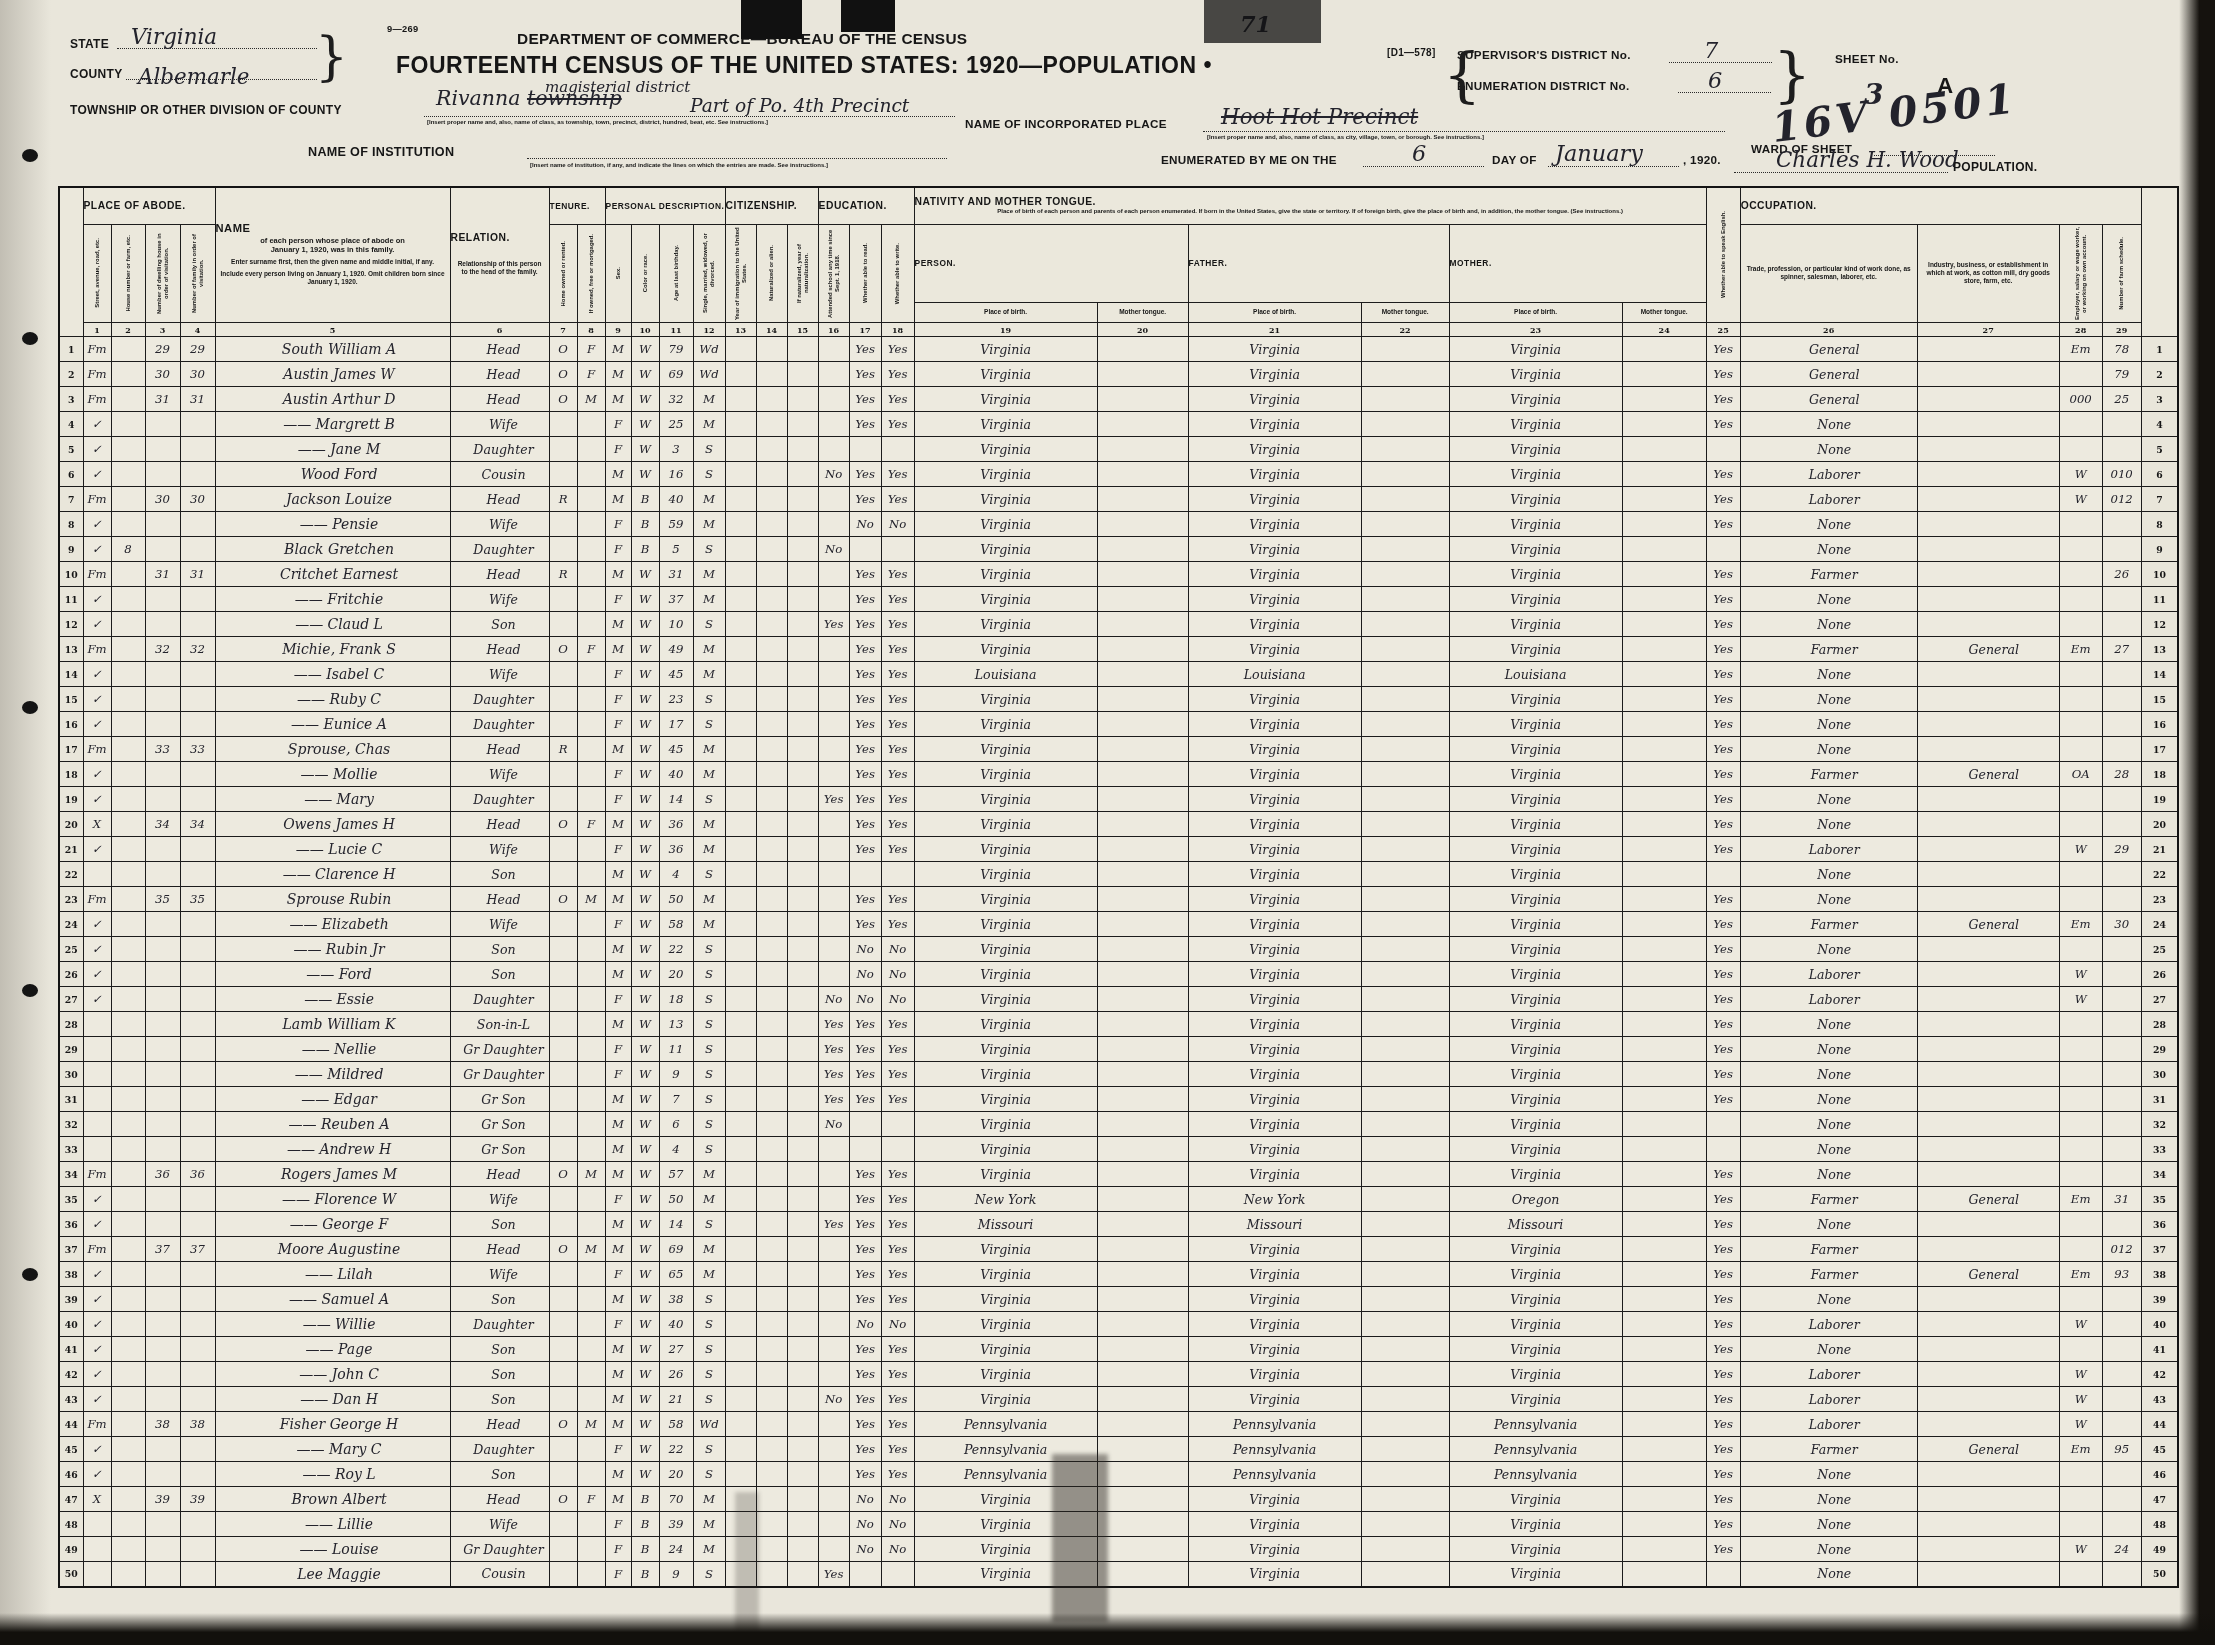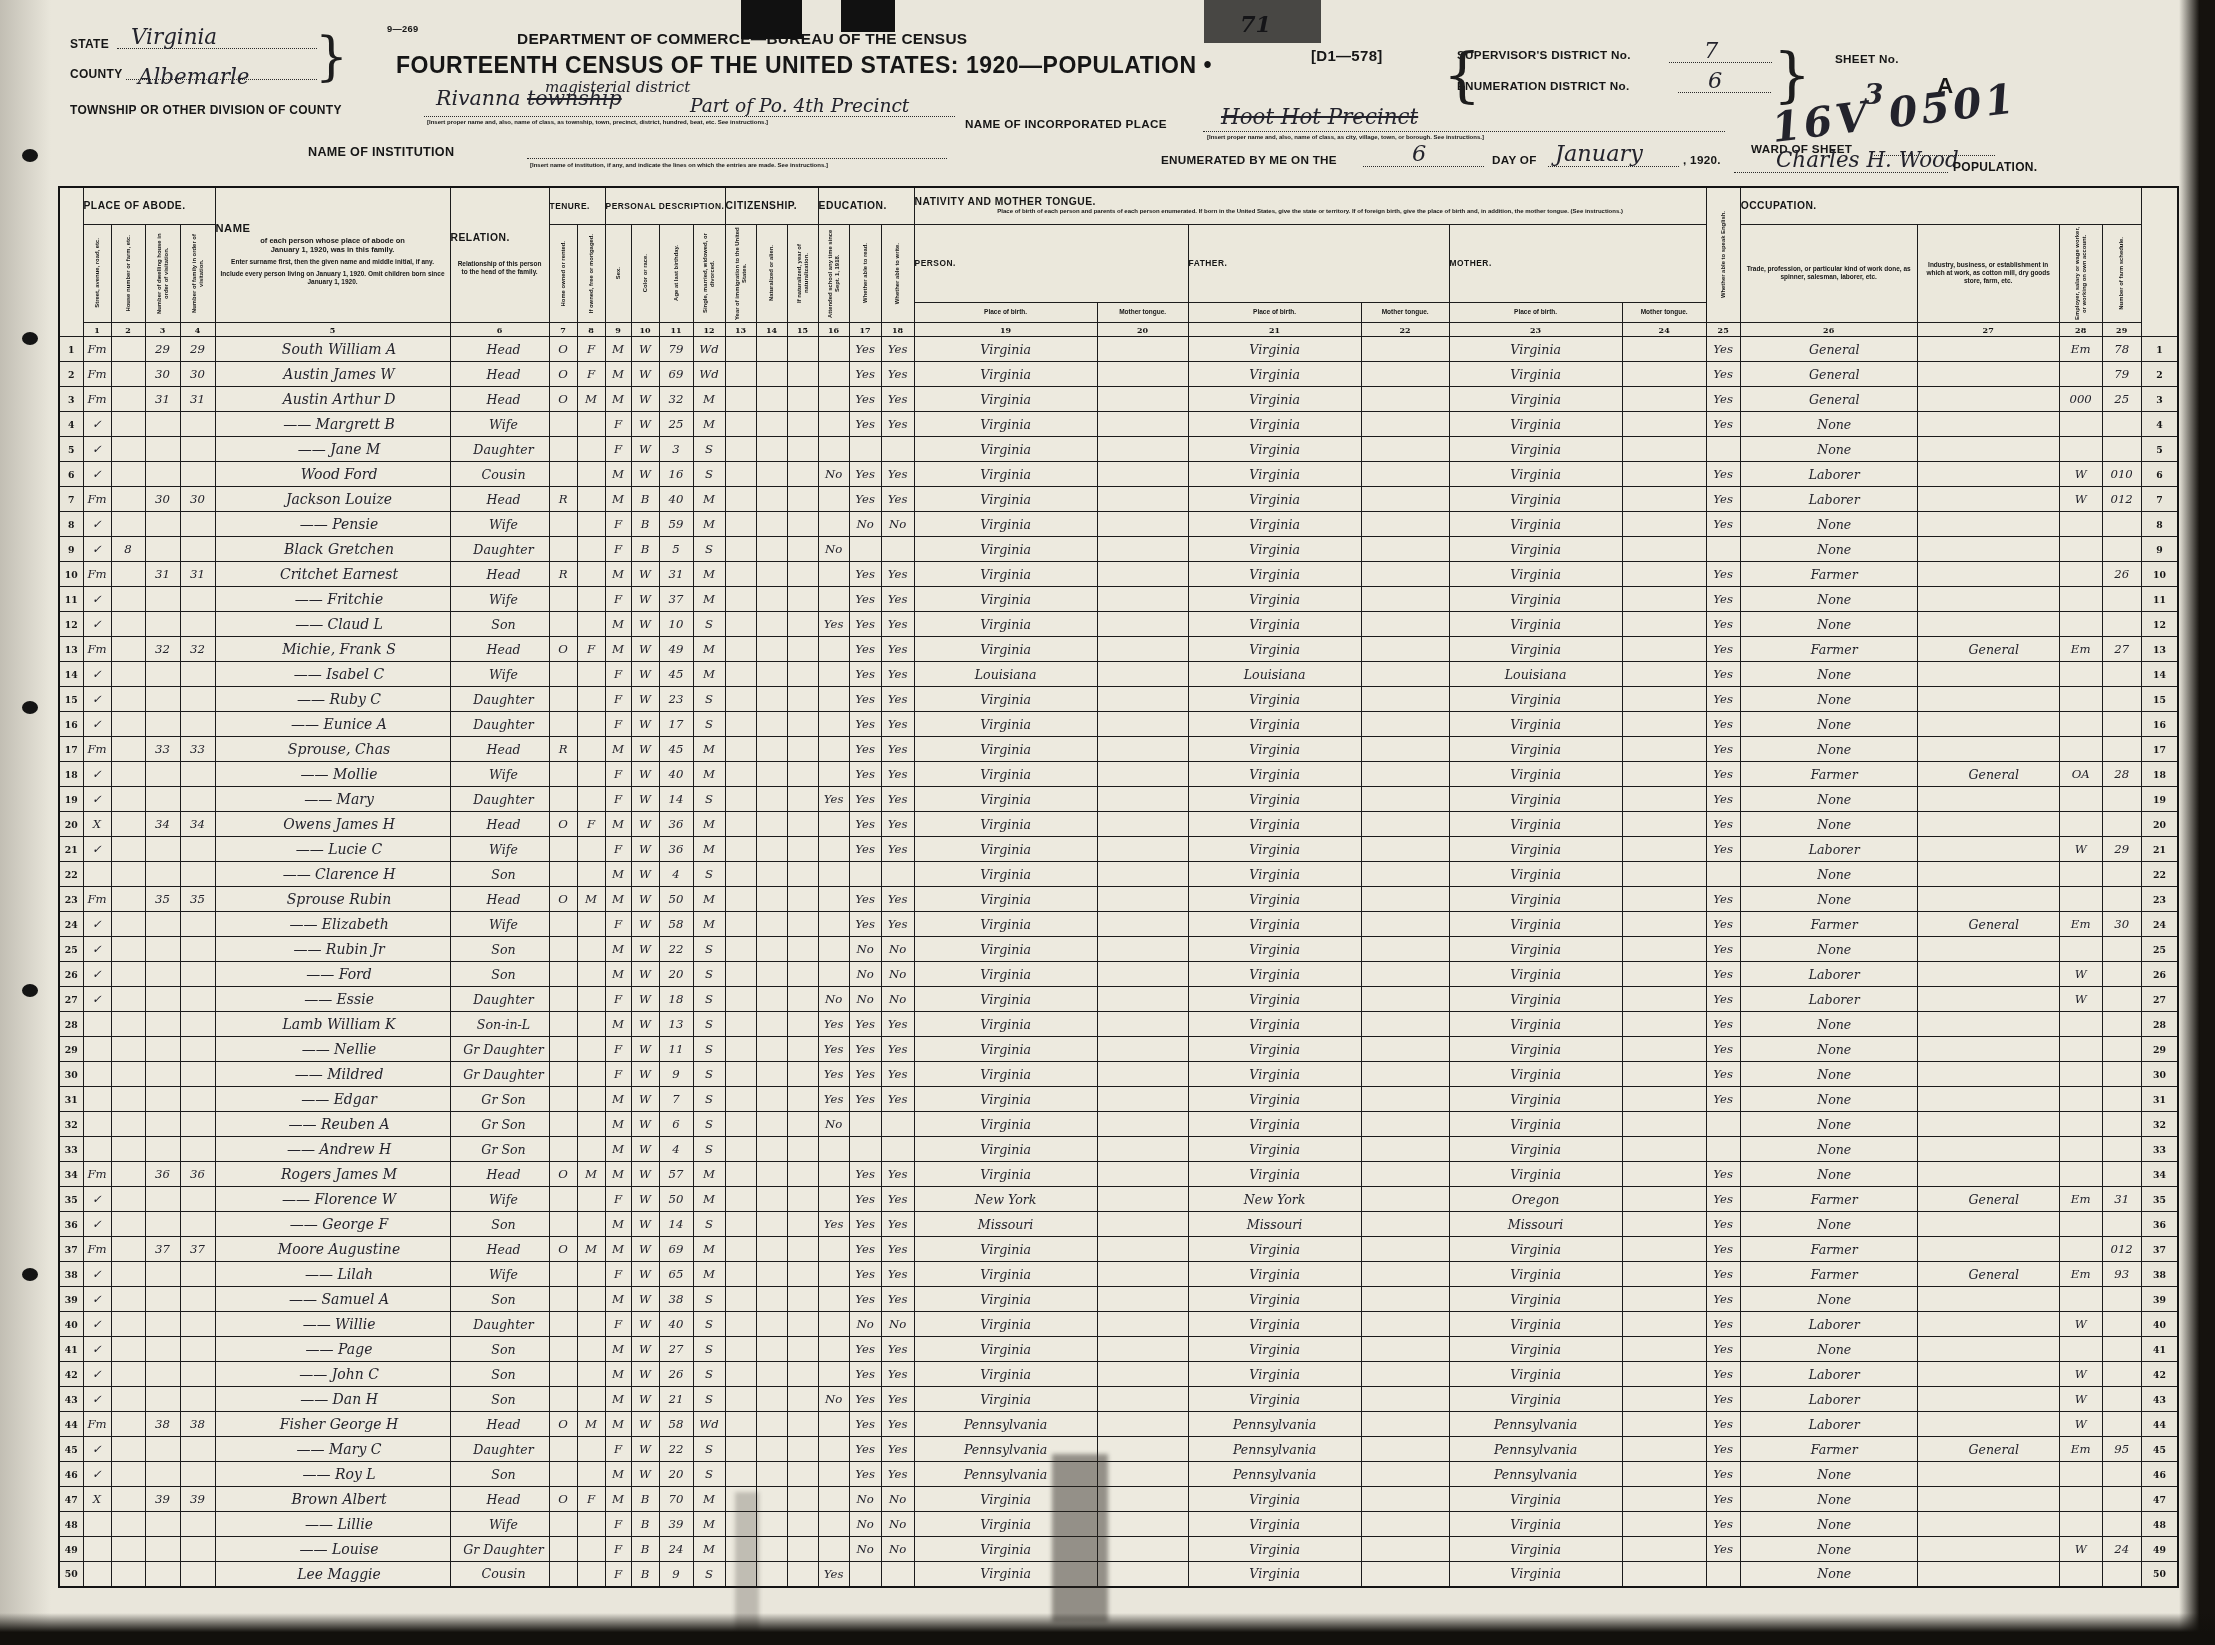--- a/index.html
+++ b/index.html
@@ -61,21 +61,21 @@
 <div class="smudge" style="left:1052px;top:1454px;width:56px;height:168px;"></div>
 <div class="smudge" style="left:735px;top:1492px;width:24px;height:140px;opacity:.5;"></div>
 <div class="hole" style="top:149px;"></div>
 <div class="hole" style="top:332px;"></div>
 <div class="hole" style="top:701px;"></div>
 <div class="hole" style="top:984px;"></div>
 <div class="hole" style="top:1268px;"></div>
 
 <div class="pos" style="left:387px;top:24px;font-size:9.3px;"><span class="lbl">9—269</span></div>
 <div class="pos hw" style="left:1240px;top:11.2px;font-size:22.4px;font-weight:bold;"><span>71</span></div>
-<div class="pos" style="left:1311px;top:47px;font-size:15px;"><span class="lbl">[D1—578]</span></div>
+<div class="pos" style="left:1387px;top:47px;font-size:10px;"><span class="lbl">[D1—578]</span></div>
 
 <div class="pos lbl" style="left:70px;top:37px;font-size:12px;"><span>STATE</span></div>
 <div class="pos dots" style="left:117px;top:48px;width:200px;"></div>
 <div class="pos hw" style="left:131px;top:24px;font-size:21.4px;"><span>Virginia</span></div>
 
 <div class="pos lbl" style="left:70px;top:67px;font-size:12px;"><span>COUNTY</span></div>
 <div class="pos dots" style="left:126px;top:79px;width:191px;"></div>
 <div class="pos hw" style="left:138px;top:64px;font-size:21.4px;"><span>Albemarle</span></div>
 <div class="pos brace" style="left:315px;top:26px;font-size:52px;">}</div>
 

